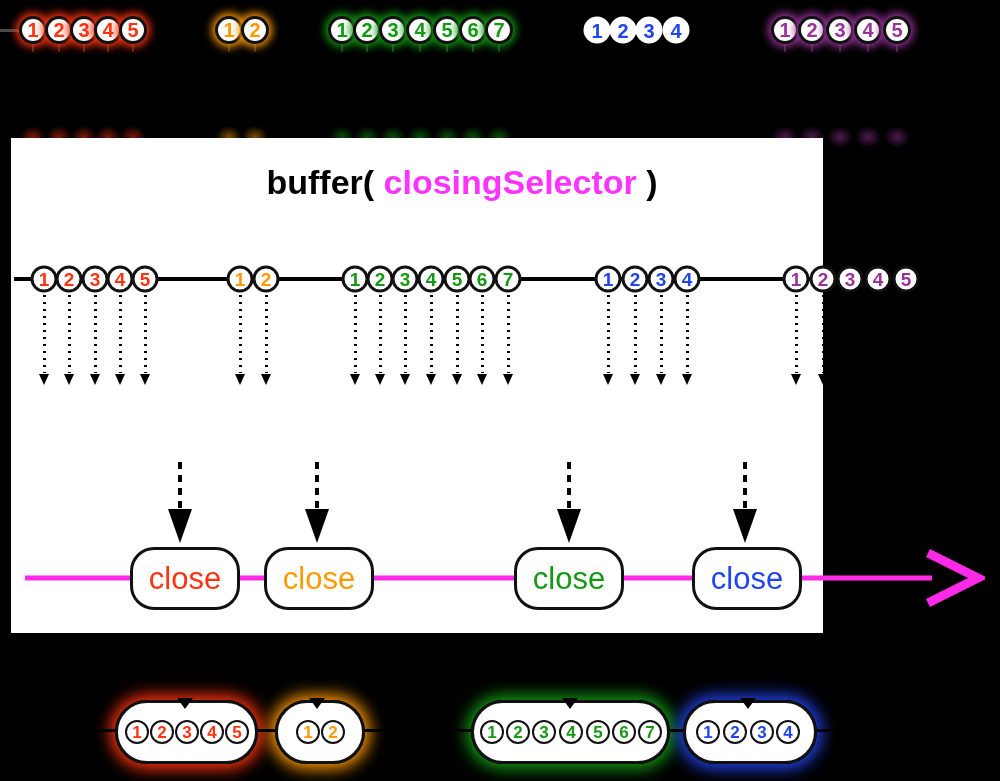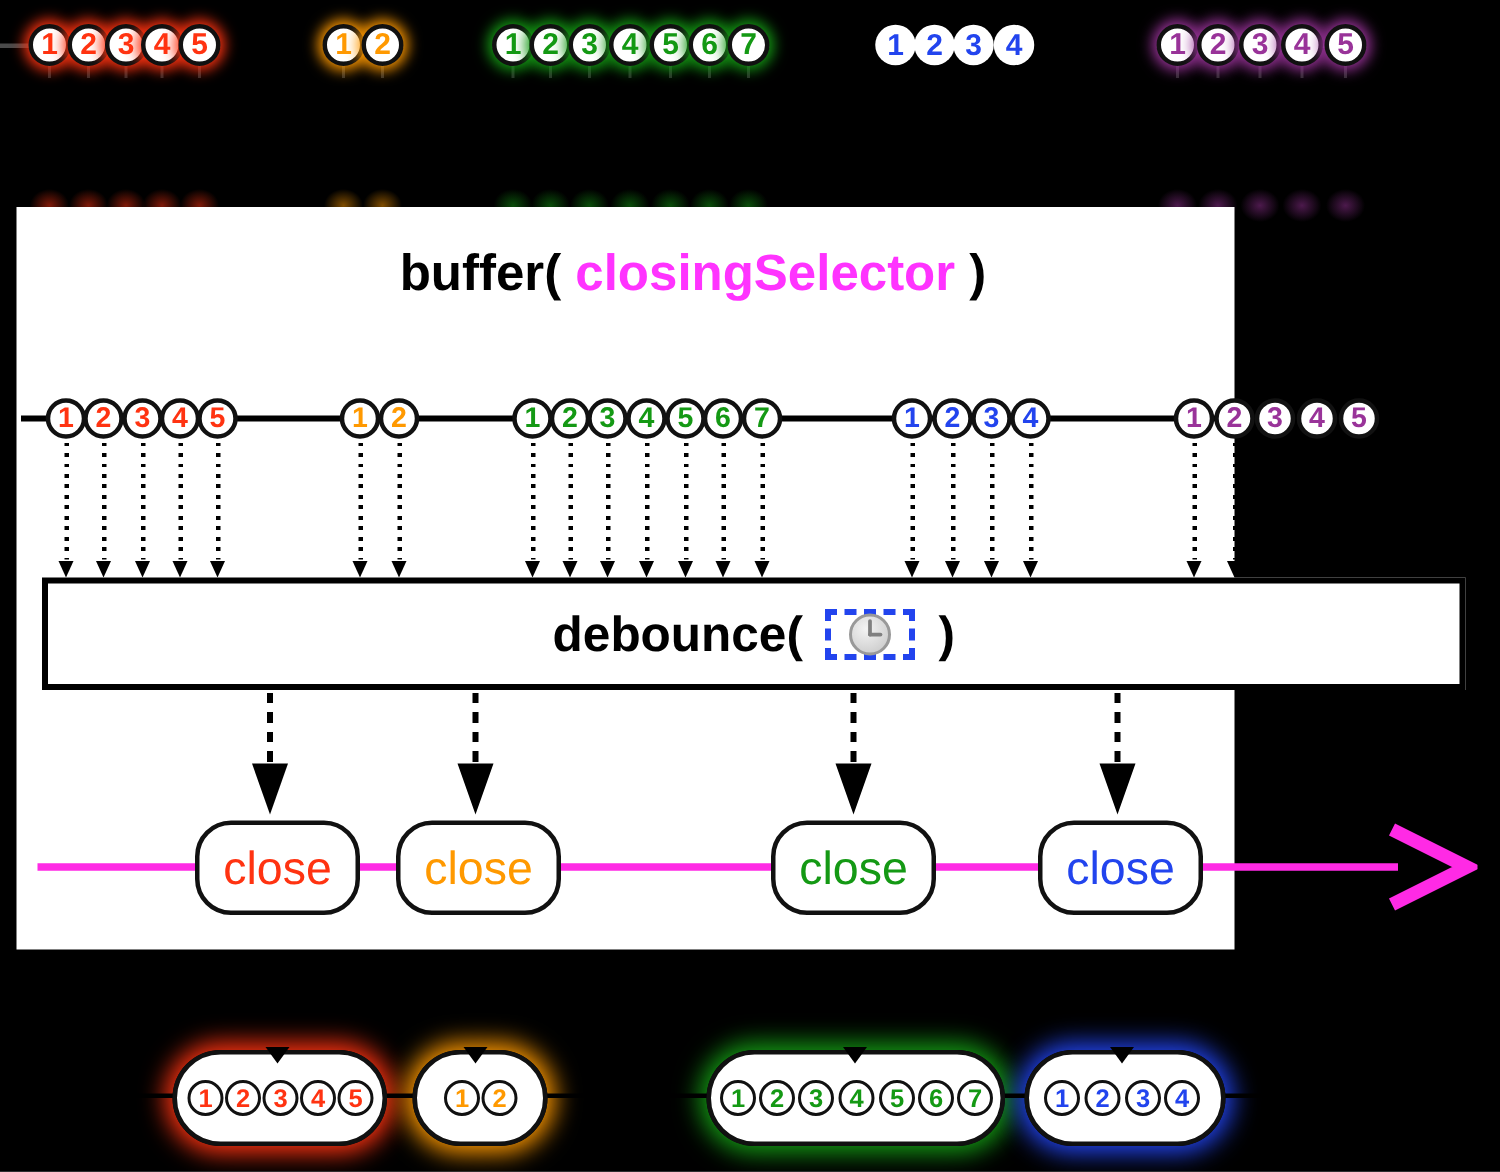--- a/index.html
+++ b/index.html
@@ -230,33 +230,20 @@
         <div class="dotted" style="left: 810.5px; top: 157px;"></div>
         <div class="tri-sm" style="left: 806.5px; top: 236px;"></div>
         <div class="dotted" style="left: 837.5px; top: 157px;"></div>
         <div class="tri-sm" style="left: 833.5px; top: 236px;"></div>
         <div class="dotted" style="left: 865.5px; top: 157px;"></div>
         <div class="tri-sm" style="left: 861.5px; top: 236px;"></div>
         <div class="dotted" style="left: 893.5px; top: 157px;"></div>
         <div class="tri-sm" style="left: 889.5px; top: 236px;"></div>
       </div>
 
-    <div id="operator-box">
-      <span>debounce( </span><span id="clock-frame"><svg width="30" height="30" viewBox="0 0 30 30">
-          <defs>
-            <radialGradient id="cg" cx="40%" cy="35%" r="75%">
-              <stop offset="0%" stop-color="#f4f4f4"></stop>
-                <stop offset="100%" stop-color="#c9c9c9"></stop>
-            </radialGradient>
-          </defs>
-          <circle cx="15" cy="15" r="13" fill="url(#cg)" stroke="#999" stroke-width="2"></circle>
-          <line x1="15" y1="15" x2="15" y2="6" stroke="#808080" stroke-width="2.5" stroke-linecap="round"></line>
-          <line x1="15" y1="15" x2="22" y2="15" stroke="#808080" stroke-width="2.5" stroke-linecap="round"></line>
-        </svg></span><span> )</span>
-    </div>
 
     <div>
         <div class="dashed" style="left: 167px; top: 324px;"></div>
         <div class="tri-lg" style="left: 157px; top: 371px;"></div>
         <div class="close-box" style="left: 119px; width: 110px;">
           <div class="close-label" style="color: rgb(255, 51, 17);">close</div>
         </div>
         <div class="dashed" style="left: 304px; top: 324px;"></div>
         <div class="tri-lg" style="left: 294px; top: 371px;"></div>
         <div class="close-box" style="left: 253px; width: 110px;">

